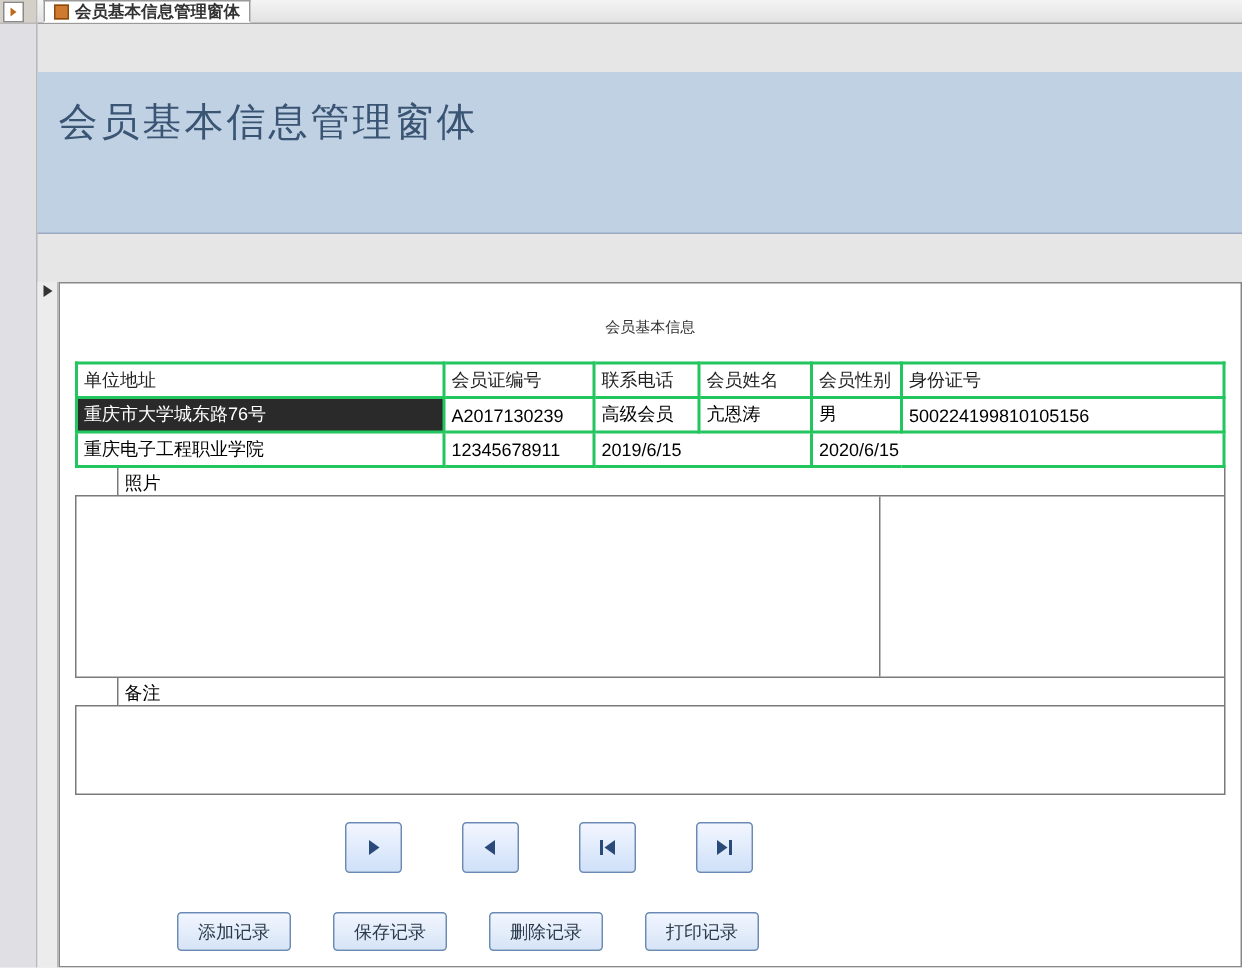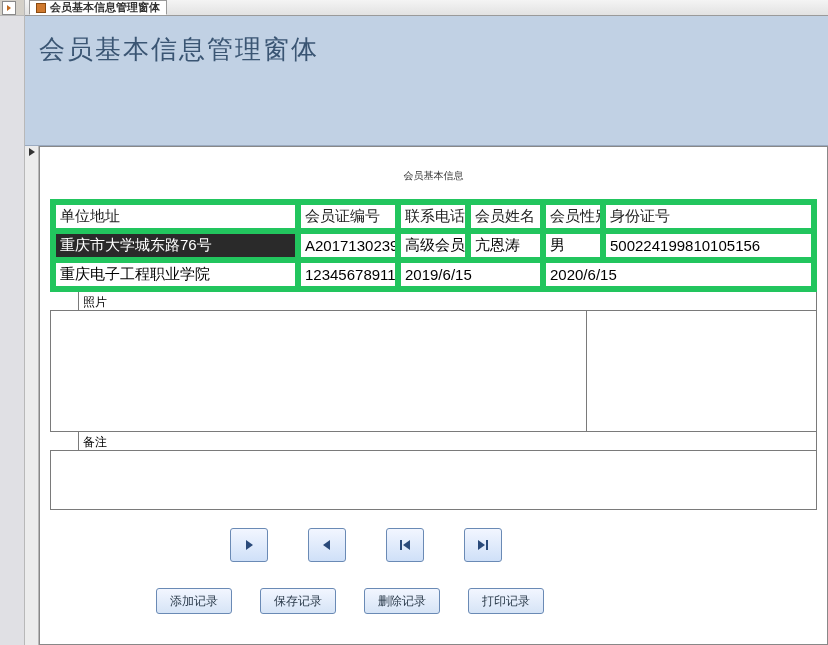--- a/index.html
+++ b/index.html
@@ -2,43 +2,43 @@
 <html><head>
 <meta charset="utf-8">
 <style>
   * { box-sizing: border-box; margin: 0; padding: 0; }
   html, body { width: 828px; height: 645px; font-family: "Microsoft YaHei", "SimSun", sans-serif; font-size: 12px; overflow: hidden; background: #e6e6e6; }
   .app { width: 100%; height: 100%; background: #e6e6e6; display: flex; }
   .left-gutter { width: 25px; height: 100%; background: #e0e0e4; border-right: 1px solid #b8b8b8; display: flex; flex-direction: column; }
   .tab-bar-remnant { height: 16px; background: #d4d0c8; border-bottom: 1px solid #b8b8b8; display: flex; align-items: center; padding-left: 2px; }
   .tab-bar-remnant .icon { width: 14px; height: 14px; background: #fff; border: 1px solid #8a8a8a; display: inline-flex; align-items: center; justify-content: center; margin-right: 2px; }
   .tab-bar-remnant .icon svg { width: 10px; height: 10px; }
-  .main-col { flex: 1; display: flex; flex-direction: column; }
+  .main-col { flex: 1; display: flex; flex-direction: column; gap: 32px; }
   .tabs-strip { height: 16px; background: linear-gradient(#f4f4f4,#e2e2e2); border-bottom: 1px solid #9a9a9a; display: flex; align-items: center; padding-left: 4px; font-size: 11px; color: #555; }
   .tab-active { background: #fff; border: 1px solid #9a9a9a; border-bottom: 1px solid #fff; padding: 0 6px; height: 15px; display: flex; align-items: center; gap: 4px; font-weight: bold; color: #333; }
   .tab-active .form-ico { width: 10px; height: 10px; background: #d07a2f; border: 1px solid #8a4a10; }
   .form-header { height: 130px; background: #c1d1e4; border-bottom: 1px solid #9aaac0; display: flex; align-items: flex-start; padding: 10px 14px; }
   .form-header h1 { font-size: 26px; font-weight: 400; color: #3a5573; letter-spacing: 2px; margin-top: 6px; }
   .detail-bar { width: 14px; background: #ececec; border-right: 1px solid #b8b8b8; display: flex; align-items: flex-start; justify-content: center; padding-top: 2px; }
   .detail-bar svg { width: 8px; height: 8px; fill: #333; }
   .detail-wrap { flex: 1; display: flex; }
   .form-body { flex: 1; background: #fff; border: 1px solid #888; padding: 10px 0 0 0; display: flex; flex-direction: column; align-items: stretch; overflow: hidden; }
   .section-title { text-align: center; font-size: 10px; padding: 12px 0 16px; color: #333; }
   table.grid { border-collapse: collapse; width: calc(100% - 20px); margin: 0 10px; table-layout: fixed; }
-  table.grid th, table.grid td { border: 6px solid #22c55e; padding: 2px 4px; font-size: 15px; text-align: left; height: 18px; overflow: hidden; white-space: nowrap; }
+  table.grid th, table.grid td { border: 2px solid #22c55e; padding: 2px 4px; font-size: 12px; text-align: left; height: 18px; overflow: hidden; white-space: nowrap; }
   table.grid th { font-weight: normal; background: #fff; color: #222; }
   .hl { background: #2a2a2a; color: #fff; }
   .right { text-align: right; }
   .photo-box { border: 1px solid #7a7a7a; margin: 0 10px; height: 122px; display: flex; }
   .photo-box .split { width: 70%; border-right: 1px solid #7a7a7a; }
   .note-box { border: 1px solid #7a7a7a; margin: 0 10px; height: 60px; }
   .label-cell { border: 1px solid #7a7a7a; margin: 0 10px; border-bottom: none; padding: 2px 4px; height: 18px; }
   .label-cell.top0 { border-top: none; margin-left: 38px; }
   .nav-row, .btn-row { display: flex; justify-content: center; gap: 30px; margin-top: 18px; }
-  .btn-row { gap: 28px; margin-top: 26px; margin-bottom: 10px; justify-content: flex-start; padding-left: 116px; }
+  .btn-row { gap: 28px; margin-top: 26px; margin-bottom: 10px; justify-content: flex-start; padding-left: 78px; }
   .nav-btn { width: 38px; height: 34px; background: linear-gradient(#f2f6ff,#cfe0f8); border: 1px solid #6a8ab5; border-radius: 3px; display: flex; align-items: center; justify-content: center; cursor: pointer; }
   .nav-btn svg { width: 14px; height: 14px; fill: #2a4a7a; }
   .action-btn { min-width: 76px; height: 26px; background: linear-gradient(#f2f6ff,#d6e4f6); border: 1px solid #6a8ab5; border-radius: 3px; display: flex; align-items: center; justify-content: center; cursor: pointer; font-size: 12px; color: #2a3a4a; padding: 0 10px; }
   .nav-row { gap: 40px; padding-left: 190px; justify-content: flex-start; }
 </style>
 </head>
 <body>
 
 <div class="app">
   <div class="left-gutter">

